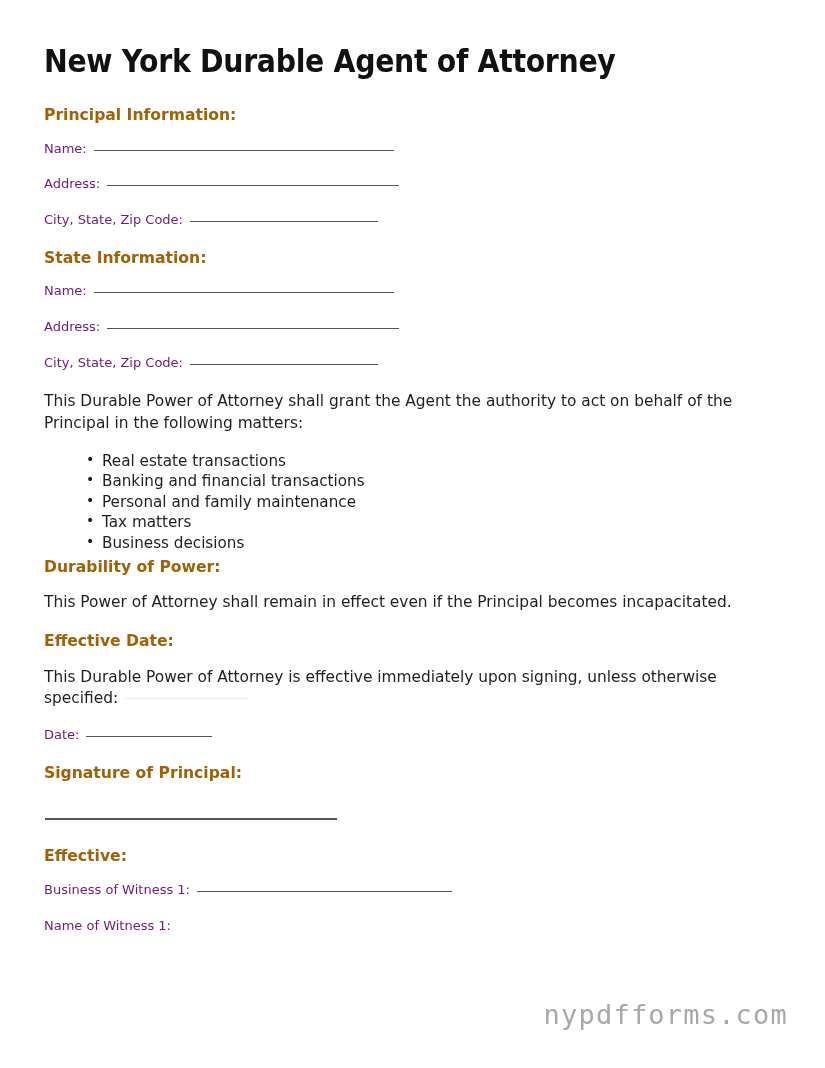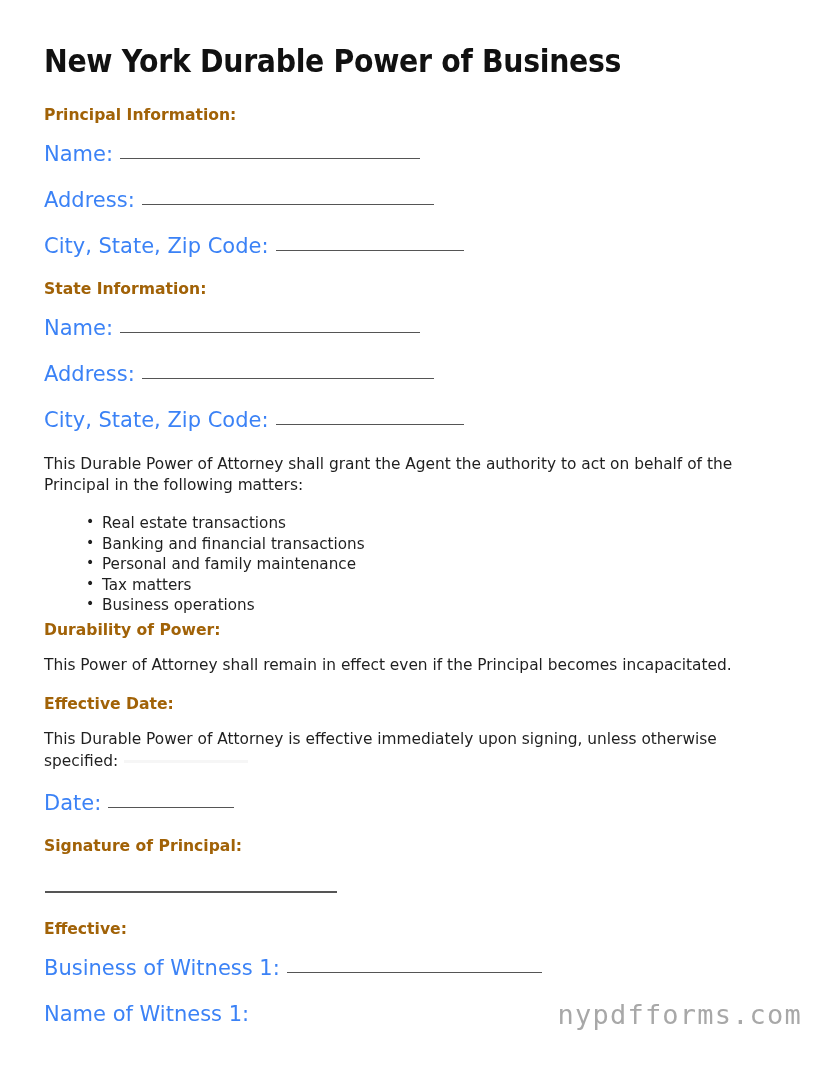--- a/index.html
+++ b/index.html
@@ -41,24 +41,24 @@
     max-width: 722px;
   }
   h2.section-heading {
     font-size: 15.6px;
     font-weight: bold;
     margin: 0 0 15px 0;
     color: #a16207;
     line-height: 1.3;
   }
   .field-row {
-    font-size: 21px;
+    font-size: 13px;
     line-height: 1.3;
     margin: 0 0 19px 0;
-    color: #3b82f6;
+    color: #701a75;
     white-space: nowrap;
     display: block;
   }
   .field-label {
     display: inline;
   }
   .blank-line {
     display: inline-block;
     border-bottom: 1.6px solid #555555;
     vertical-align: 2px;
@@ -101,36 +101,36 @@
     margin-left: 6px;
   }
   .signature-rule {
     width: 292px;
     height: 0;
     border-bottom: 2px solid #555555;
     margin: 35px 0 26px 1px;
   }
   .watermark {
     position: absolute;
-    right: 23px;
+    right: 37px;
     bottom: 38px;
     font-family: "DejaVu Sans Mono", "Liberation Mono", monospace;
     font-size: 27px;
     letter-spacing: 1.2px;
     color: #a8a8a8;
     white-space: nowrap;
     user-select: none;
   }
 </style>
 </head>
 <body>
 
 <div class="page">
 
-  <h1 class="doc-title">New York Durable Power of Business</h1>
+  <h1 class="doc-title">New York Durable Agent of Attorney</h1>
 
 
   <h2 class="section-heading">Principal Information:</h2>
 
   <div class="field-row">
     <span class="field-label">Name:</span><span class="blank-line bl-300"></span>
   </div>
 
   <div class="field-row">
     <span class="field-label">Address:</span><span class="blank-line bl-292"></span>
@@ -154,21 +154,21 @@
     <span class="field-label">City, State, Zip Code:</span><span class="blank-line bl-188"></span>
   </div>
 
   <p class="body-text">This Durable Power of Attorney shall grant the Agent the authority to act on behalf of the Principal in the following matters:</p>
 
   <ul class="matters-list">
     <li>Real estate transactions</li>
     <li>Banking and financial transactions</li>
     <li>Personal and family maintenance</li>
     <li>Tax matters</li>
-    <li>Business operations</li>
+    <li>Business decisions</li>
   </ul>
 
   <h2 class="section-heading">Durability of Power:</h2>
 
   <p class="body-text">This Power of Attorney shall remain in effect even if the Principal becomes incapacitated.</p>
 
   <h2 class="section-heading">Effective Date:</h2>
 
   <p class="body-text"><span>This Durable Power of Attorney is effective immediately upon signing, unless otherwise specified:</span><span class="faint-rule"></span></p>
 

